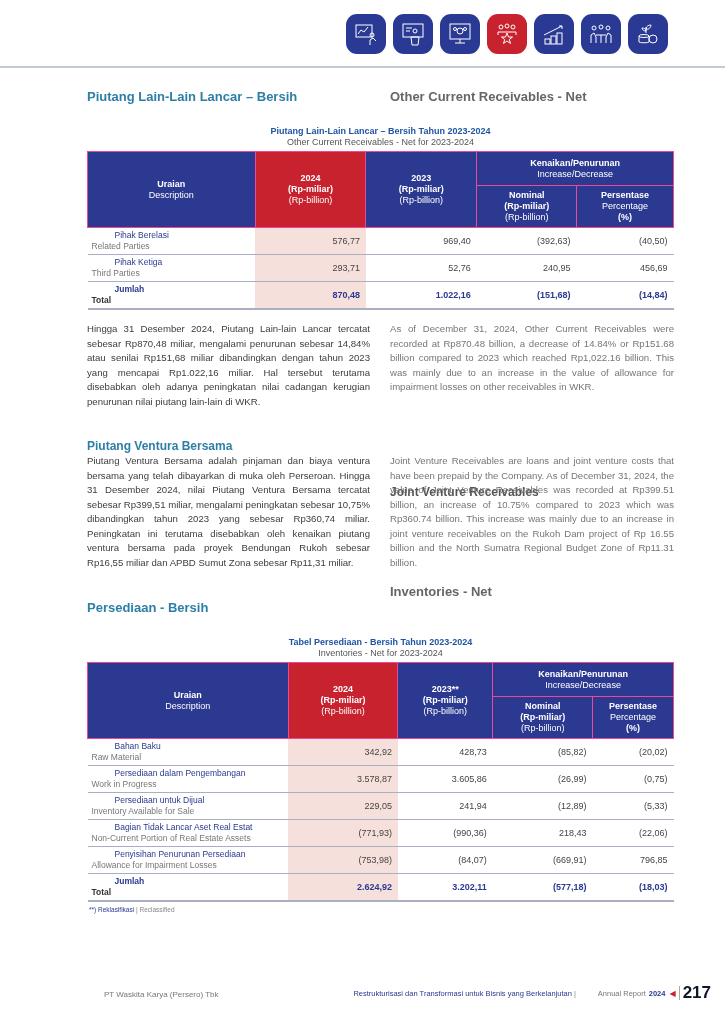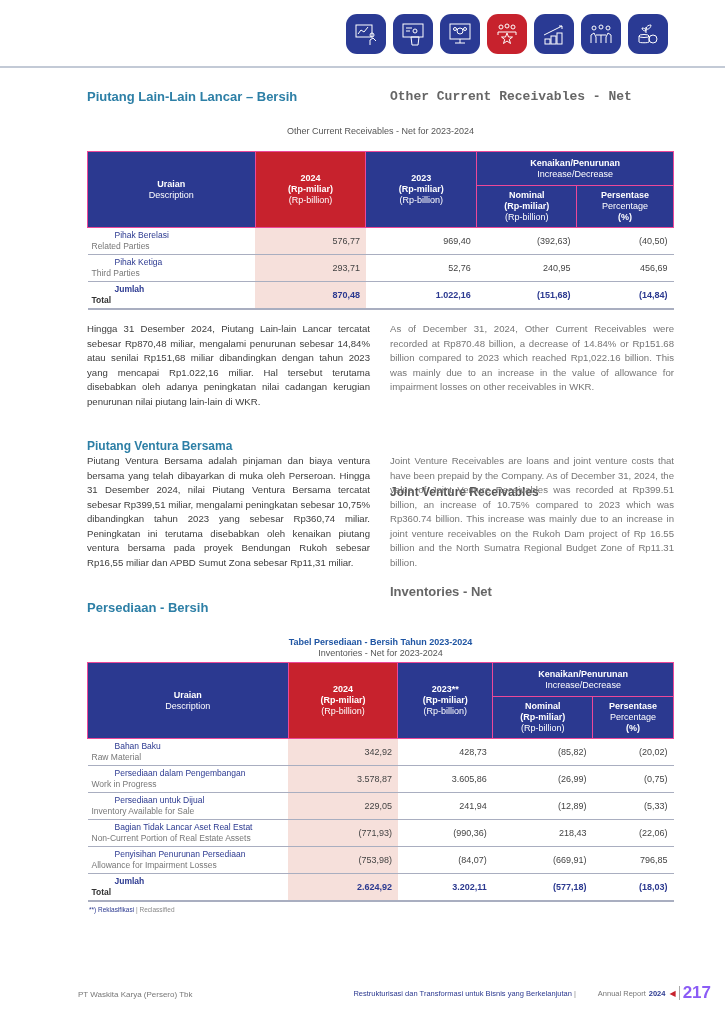--- a/index.html
+++ b/index.html
@@ -40,29 +40,29 @@
   .para { position: absolute; font-size: 9.6px; line-height: 14.5px; text-align: justify; }
   .para.id { left: 87px; width: 283px; color: #3d3d3d; }
   .para.en { left: 390px; width: 284px; color: #767676; }
   .sub-title-id { position: absolute; left: 87px; font-weight: bold; font-size: 12px; color: #2d7fa6; }
   .sub-title-en { position: absolute; left: 390px; font-weight: bold; font-size: 12px; color: #555; margin-top: 46px; }
 
   .footnote { position: absolute; left: 89px; top: 906px; font-size: 6.5px; color: #888; }
   .footnote .fn-id { color: #2b3990; }
 
   
-  .footer-left { position: absolute; left: 78px; top: 990px; font-size: 8px; color: #777; }
+  .footer-left { position: absolute; left: 104px; top: 990px; font-size: 8px; color: #777; }
   .footer-right { position: absolute; right: 14px; top: 983px; display: flex; align-items: center; font-size: 7.5px; color: #555; }
   .footer-right .f-id { color: #2b3990; }
   .footer-right .f-sep { margin: 0 2px; color: #888; }
   .footer-right .f-en { color: #777; margin-left: 20px; }
   .footer-right .f-year { color: #2b3990; font-weight: bold; margin-left: 3px; }
   .footer-right .f-arrow { color: #c7222d; margin: 0 3px 0 4px; font-size: 8px; }
   .footer-right .f-bar { width: 1px; height: 14px; background: #aaa; margin-right: 3px; }
-  .footer-right .f-page { font-size: 17px; color: #8b5cf6; font-weight: bold; }
+  .footer-right .f-page { font-size: 17px; color: #0f172a; font-weight: bold; }
 </style>
 </head>
 <body>
 
 <div class="top-icons">
   <div class="top-icon">
     <svg viewBox="0 0 26 26" fill="none" stroke="#fff" stroke-width="1">
         <rect x="3" y="4" width="16" height="12"></rect>
         <polyline points="5,13 8,9 11,11 15,6"></polyline>
         <circle cx="19" cy="14" r="2"></circle>
@@ -124,23 +124,24 @@
         <path d="M11 10c0-2-2-3-4-3 0 2 2 3 4 3z"></path>
         <ellipse cx="9" cy="15" rx="5" ry="1.5"></ellipse>
         <path d="M4 15v6c0 1 10 1 10 0v-6"></path>
         <circle cx="18" cy="18" r="4"></circle>
       </svg>
   </div>
 </div>
 <div class="header-line"></div>
 
 <div class="sec-title-id" style="top:89px;">Piutang Lain-Lain Lancar – Bersih</div>
-<div class="sec-title-en" style="top:89px;font-family:Liberation Mono, monospace;">Other Current Receivables - Net</div>
+<div class="sec-title-en" style="top:89px;">Other Current Receivables - Net</div>
 
 <div class="tbl-caption" style="top:126px;">
+  <div class="cap-id">Piutang Lain-Lain Lancar – Bersih Tahun 2023-2024</div>
   <div class="cap-en">Other Current Receivables - Net for 2023-2024</div>
 </div>
 
 <table class="fin" style="top:151px;">
   <colgroup>
       <col style="width:168px">
       <col style="width:111px">
       <col style="width:111px">
       <col style="width:100px">
       <col style="width:97px">

